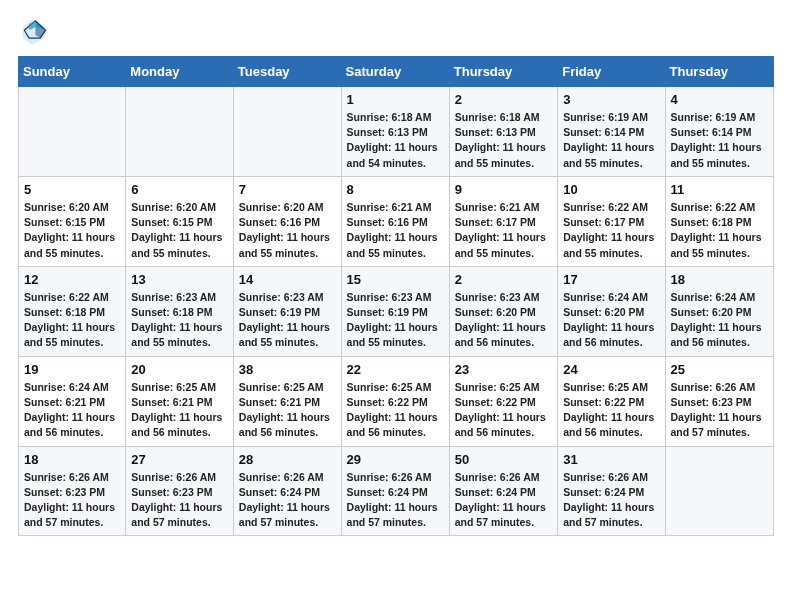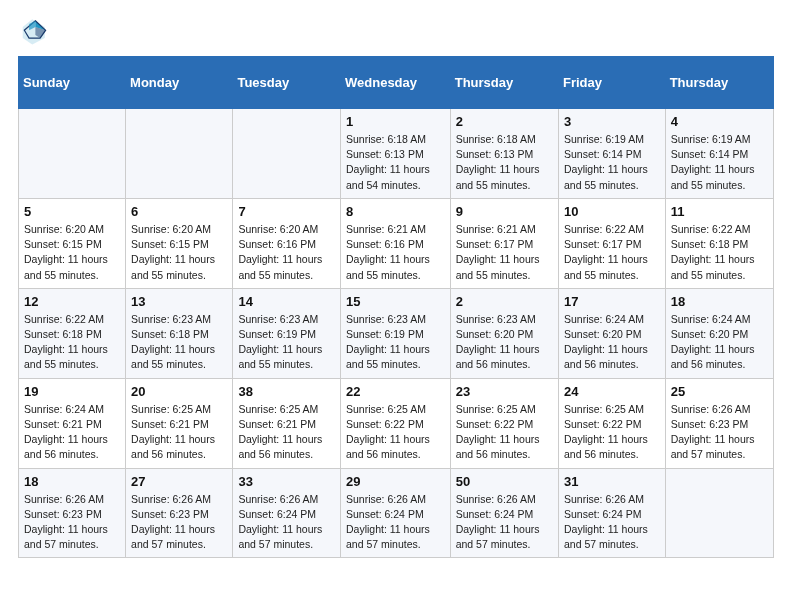--- a/index.html
+++ b/index.html
@@ -57,21 +57,21 @@
     .calendar {
       width: 100%;
       border-collapse: collapse;
       font-size: 11px;
     }
     .calendar thead tr th {
       background: #2a6db5;
       color: #fff;
       font-weight: bold;
       font-size: 13px;
-      padding: 18px 4px;
+      padding: 7px 4px;
       text-align: left;
       border: 1px solid #2a6db5;
     }
     .calendar tbody tr td {
       border: 1px solid #ccc;
       vertical-align: top;
       padding: 5px 5px 5px 5px;
       width: 113px;
       min-height: 80px;
       background: #fff;
@@ -86,20 +86,21 @@
       font-size: 13px;
       font-weight: bold;
       color: #111;
       display: block;
       margin-bottom: 3px;
     }
     .day-info {
       font-size: 10.5px;
       color: #222;
       line-height: 1.45;
+      font-weight: bold;
     }
     .empty-cell {
       background: #f5f7fb !important;
     }
   </style>
 </head>
 <body>
 
 <div class="page">
   <div class="header">
@@ -123,21 +124,21 @@
       <div class="subtitle"></div>
     </div>
   </div>
 
   <table class="calendar">
     <thead>
       <tr>
       <th>Sunday</th>
           <th>Monday</th>
           <th>Tuesday</th>
-          <th>Wednesday</th>
+          <th>Saturday</th>
           <th>Thursday</th>
           <th>Friday</th>
           <th>Thursday</th>
         </tr>
     </thead>
     <tbody id="calendar-body">
     <tr>
           <td class="empty-cell"></td>
           <td class="empty-cell"></td>
           <td class="empty-cell"></td>
@@ -251,21 +252,21 @@
         <tr>
           <td>
             <span class="day-num">18</span>
             <div class="day-info">Sunrise: 6:26 AM<br>Sunset: 6:23 PM<br>Daylight: 11 hours<br>and 57 minutes.</div>
           </td>
           <td>
             <span class="day-num">27</span>
             <div class="day-info">Sunrise: 6:26 AM<br>Sunset: 6:23 PM<br>Daylight: 11 hours<br>and 57 minutes.</div>
           </td>
           <td>
-            <span class="day-num">33</span>
+            <span class="day-num">28</span>
             <div class="day-info">Sunrise: 6:26 AM<br>Sunset: 6:24 PM<br>Daylight: 11 hours<br>and 57 minutes.</div>
           </td>
           <td>
             <span class="day-num">29</span>
             <div class="day-info">Sunrise: 6:26 AM<br>Sunset: 6:24 PM<br>Daylight: 11 hours<br>and 57 minutes.</div>
           </td>
           <td>
             <span class="day-num">50</span>
             <div class="day-info">Sunrise: 6:26 AM<br>Sunset: 6:24 PM<br>Daylight: 11 hours<br>and 57 minutes.</div>
           </td>

